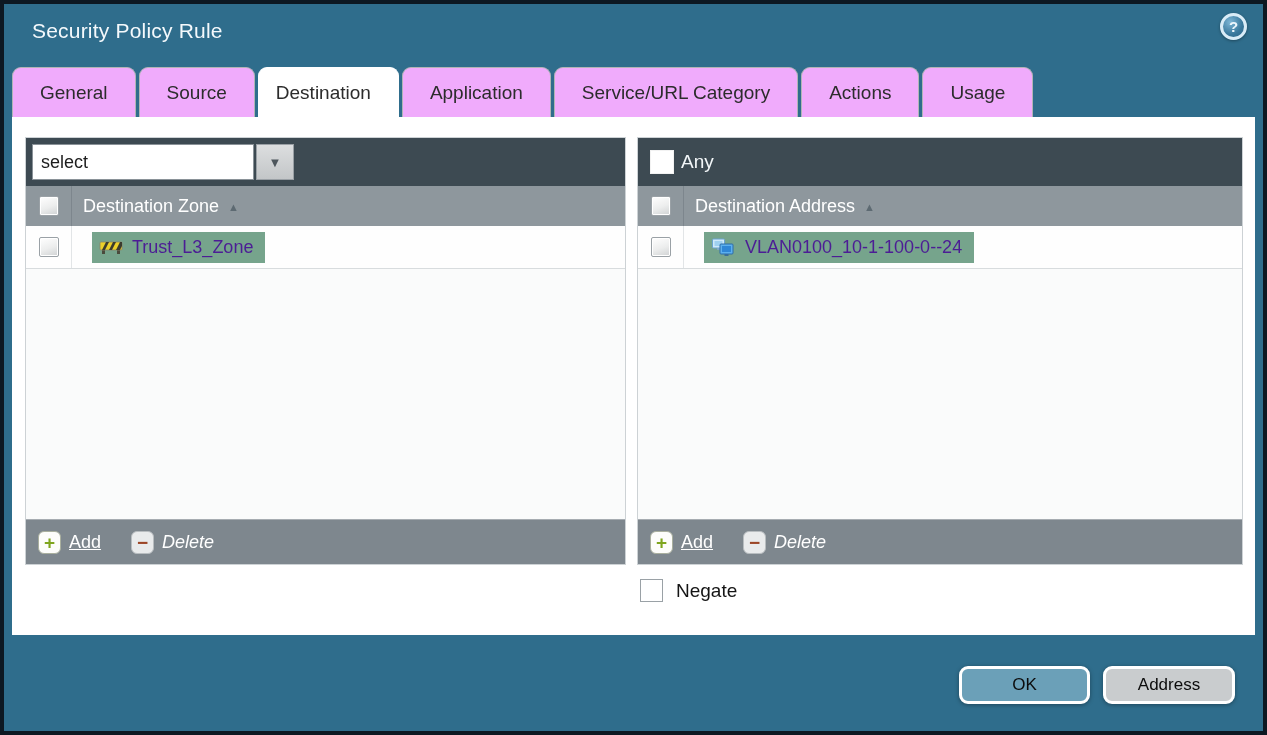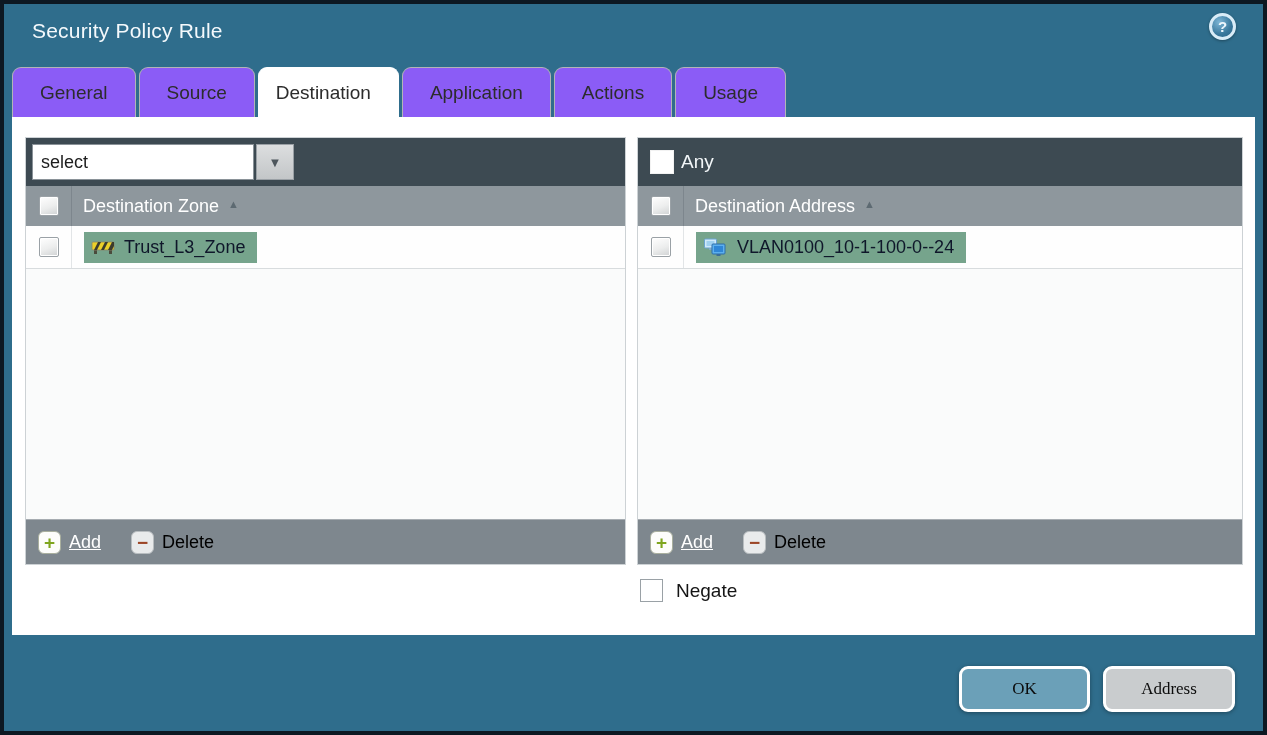--- a/index.html
+++ b/index.html
@@ -11,21 +11,21 @@
   }
   .dialog {
     position:relative;
     width:1267px; height:735px;
     background:#2F6D8C;
     border:4px solid #0d1822;
   }
 
   
   .title-bar {
-    position:absolute; left:0; top:0; right:11px; height:63px;
+    position:absolute; left:0; top:0; right:0; height:63px;
     display:flex; align-items:center; justify-content:space-between;
     padding:0 16px 10px 28px;
   }
   .title-text {
     color:#f4f9fc; font-size:21px; letter-spacing:0.2px;
   }
   .help-icon {
     width:27px; height:27px; border-radius:50%;
     background:radial-gradient(circle at 35% 30%, #7db6d6 0%, #39789c 60%, #2b6487 100%);
     border:3px solid #d9ecf7;
@@ -36,21 +36,21 @@
   }
 
   
   .tabs {
     position:absolute; left:8px; top:63px; height:50px;
     display:flex; align-items:flex-end;
   }
   .tab {
     height:50px; line-height:50px;
     padding:0 27px; margin-right:3px;
-    background:#8b5cf6; color:#2c2c2c;
+    background:#f0abfc; color:#2c2c2c;
     font-size:19px;
     border-radius:9px 9px 0 0;
     border:1px solid #b2b4b6; border-bottom:none;
     cursor:pointer; white-space:nowrap;
   }
   .tab.active {
     background:#ffffff; border-color:#ffffff;padding-left:17px;
   }
 
   
@@ -96,44 +96,44 @@
   .panel-header {
     height:40px; background:#8E979D; flex:0 0 auto;
     display:flex; align-items:center;
   }
   .col-check {
     width:46px; height:100%; flex:0 0 auto;
     display:flex; align-items:center; justify-content:center;
     border-right:1px solid #7d868d;
   }
   .panel-header .hdr-label-wrap {
-    display:flex; gap:9px; padding-left:11px; cursor:pointer;
+    display:flex; align-items:center; gap:9px; padding-left:11px; cursor:pointer;
   }
   .hdr-label { color:#ffffff; font-size:18px; }
   .sort-icon { color:#5d6a72; font-size:11px; padding-top:2px; }
 
   .cb3d {
     width:20px; height:20px; border-radius:2px;
     background:linear-gradient(160deg,#ffffff 0%, #eceded 55%, #cfd2d3 100%);
     border:1px solid #9aa1a6;
     box-shadow:inset 0 0 0 1px #ffffff;
     cursor:pointer;
   }
 
   .panel-body { flex:1 1 auto; background:#fafbfb; overflow:hidden; }
   .row {
     height:43px; background:#fefefe;
     border-bottom:1px solid #d8dcde;
     display:flex; align-items:center;
   }
   .row .col-check { border-right:1px solid #e2e5e7; }
   .chip {
-    margin-left:12px;
+    margin-left:20px;
     display:inline-flex; align-items:center; gap:9px;
-    background:#76A48C; color:#0f172a;
+    background:#76A48C; color:#4c1d95;
     font-size:18px; padding:5px 12px 5px 7px;
     cursor:pointer; white-space:nowrap;
   }
 
   .panel-toolbar {
     height:45px; background:#7E878E; flex:0 0 auto;
     border-top:1px solid #a6acb1;
     display:flex; align-items:center; gap:30px; padding:0 12px;
   }
   .tool-btn { display:flex; align-items:center; gap:8px; cursor:pointer; }
@@ -144,37 +144,37 @@
     font-size:19px; font-weight:bold; line-height:1;
   }
   .icon-add {
     background:#fdfdfb; border:1px solid #a9af9e; color:#7fa51e;
   }
   .icon-delete {
     background:#e9ebec; border:1px solid #b8bdc0; color:#9c4526;
   }
   .tool-label { font-size:18px; }
   .label-add { color:#ffffff;text-decoration:underline; }
-  .label-delete { color:#000000; }
+  .label-delete { color:#ffffff;font-style:italic; }
 
   .negate-wrap {
     position:absolute; left:628px; top:462px;
     display:flex; align-items:center; gap:13px; cursor:pointer;
   }
   .cb-negate {
     width:23px; height:23px; background:#ffffff;
     border:1px solid #9aa1a6;
   }
   .negate-label { color:#141414; font-size:19px; }
 
   
   .btn {
-    position:absolute; top:662px; height:46px;
+    position:absolute; top:662px; height:38px;
     border:3px solid #ffffff; border-radius:9px;
-    font-family:Liberation Serif, serif;
+    font-family:Liberation Sans, sans-serif;
     font-size:17px; color:#0c0c0c;
     display:flex; align-items:center; justify-content:center;
     cursor:pointer;
     box-shadow:0 1px 4px rgba(0,0,0,0.35);
   }
   .btn-ok     { left:955px;  width:131px; background:#6BA0B8; }
   .btn-cancel { left:1099px; width:132px; background:#c9cccе; background:#C9CCCE; }
 
   
   .zone-icon, .addr-icon { flex:0 0 auto; display:block; }
@@ -189,20 +189,21 @@
     <div class="help-icon">
       <span>?</span>
     </div>
   </div>
 
   <div class="tabs">
     <div class="tab">General</div>
     <div class="tab">Source</div>
     <div class="tab active">Destination</div>
     <div class="tab">Application</div>
+    <div class="tab">Service/URL Category</div>
     <div class="tab">Actions</div>
     <div class="tab">Usage</div>
   </div>
 
   <div class="content">
 
     <div class="panel panel-zone">
       <div class="panel-top">
         <div class="combo">
           <input class="combo-input" type="text" readonly="" value="select" style="">

